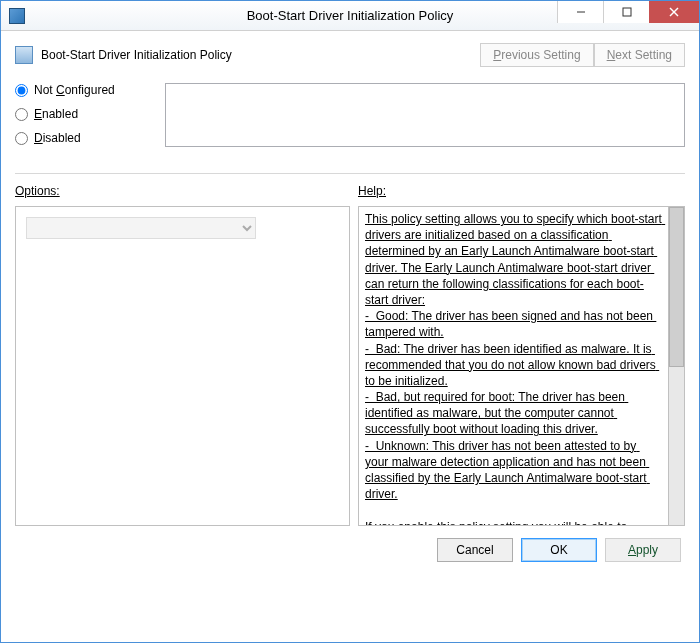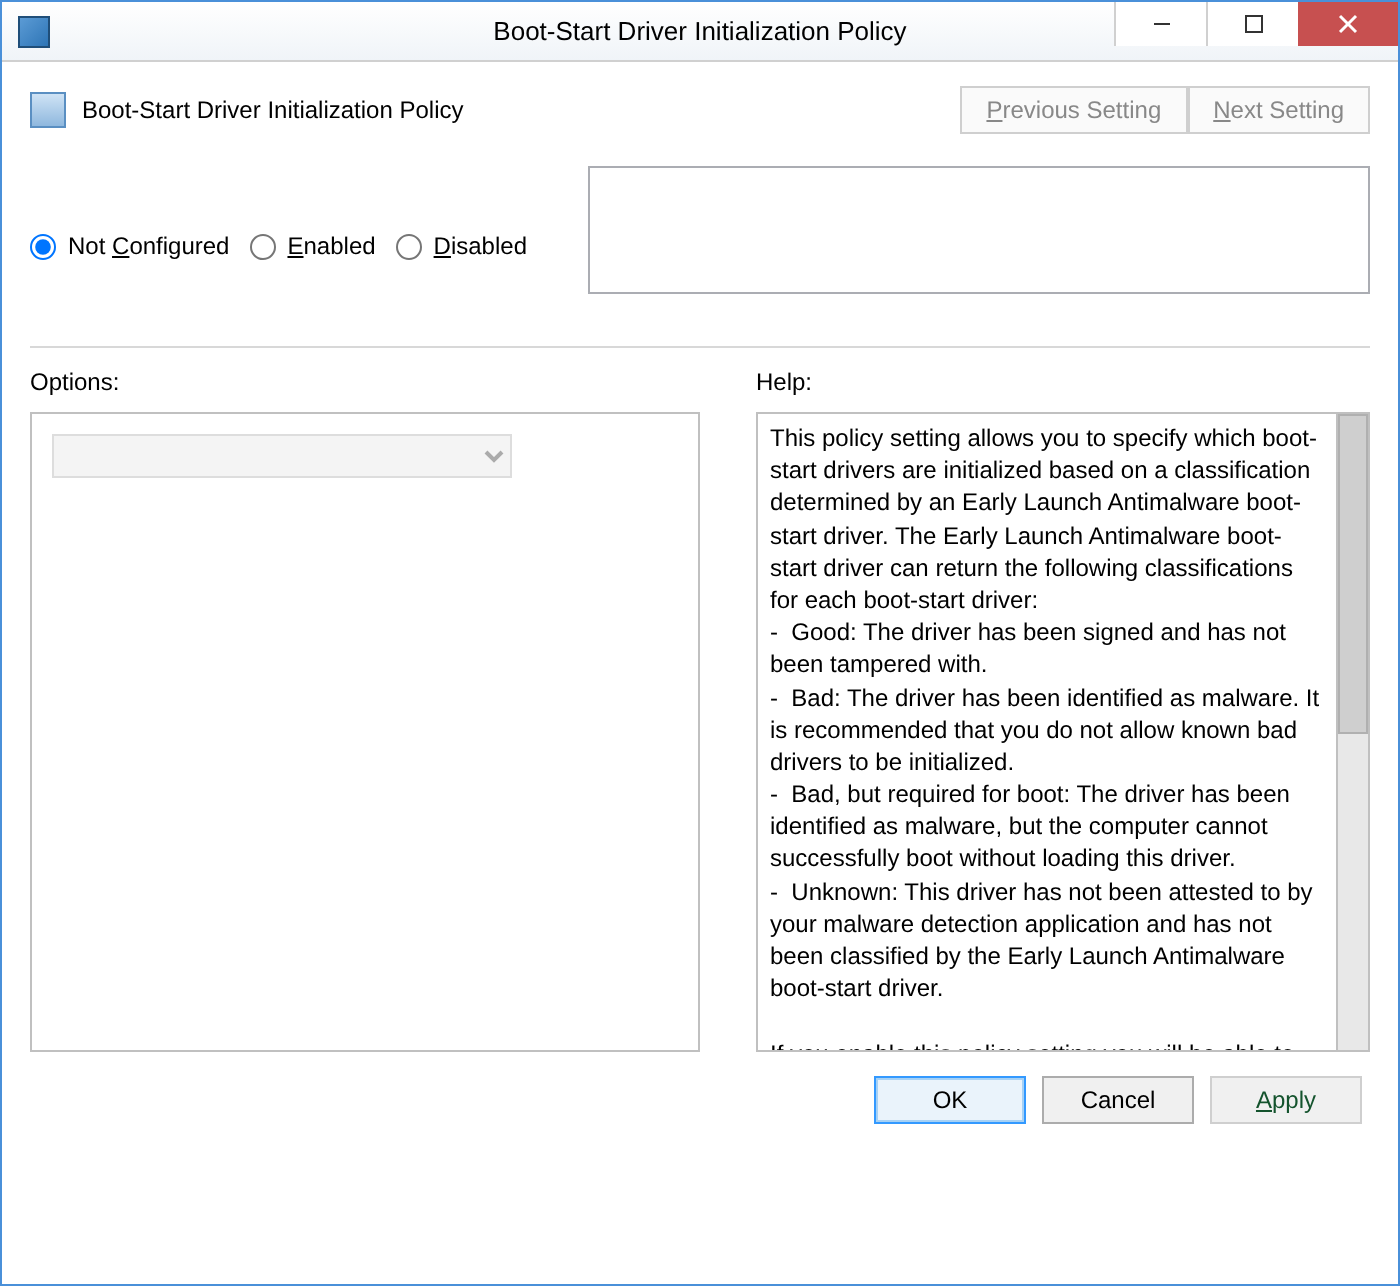--- a/index.html
+++ b/index.html
@@ -88,21 +88,21 @@
   font-size: 12px;
   font-family: inherit;
   cursor: default;
 }
 .config-row {
   display: flex;
   gap: 30px;
 }
 .radios {
   display: flex;
-  flex-direction: row;
+  flex-direction: column;
   gap: 10px;
   min-width: 120px;
 }
 .radio-opt {
   display: flex;
   align-items: center;
   gap: 6px;
 }
 .radio-opt input { margin: 0; }
 .radio-opt label { cursor: pointer; }
@@ -142,21 +142,22 @@
   color: #444;
   overflow-y: scroll;
 }
 .separator {
   border: none;
   border-top: 1px solid #d8d8d8;
   margin: 10px 0 10px 0;
 }
 .lower {
   display: flex;
-  gap: 28px;
+  gap: 8px;
+  text-decoration: underline;
 }
 .col-left {
   width: 335px;
 }
 .col-right {
   flex: 1;
 }
 .section-label {
   margin-bottom: 8px;
 }
@@ -322,18 +323,18 @@
 
 If you enable this policy setting you will be able to choose which boot-start drivers to initialize the next time the computer is started.</textarea>
         <div class="outer-scroll">
           <div class="thumb"></div>
         </div>
       </div>
     </div>
   </div>
 
   <div class="button-row">
+    <button class="btn">Cancel</button>
     <button class="btn default">OK</button>
-    <button class="btn">Cancel</button>
     <button class="btn disabled"><span class="u">A</span><span id="apply-rest">pply</span></button>
   </div>
 
 </div>
 
 </body></html>

